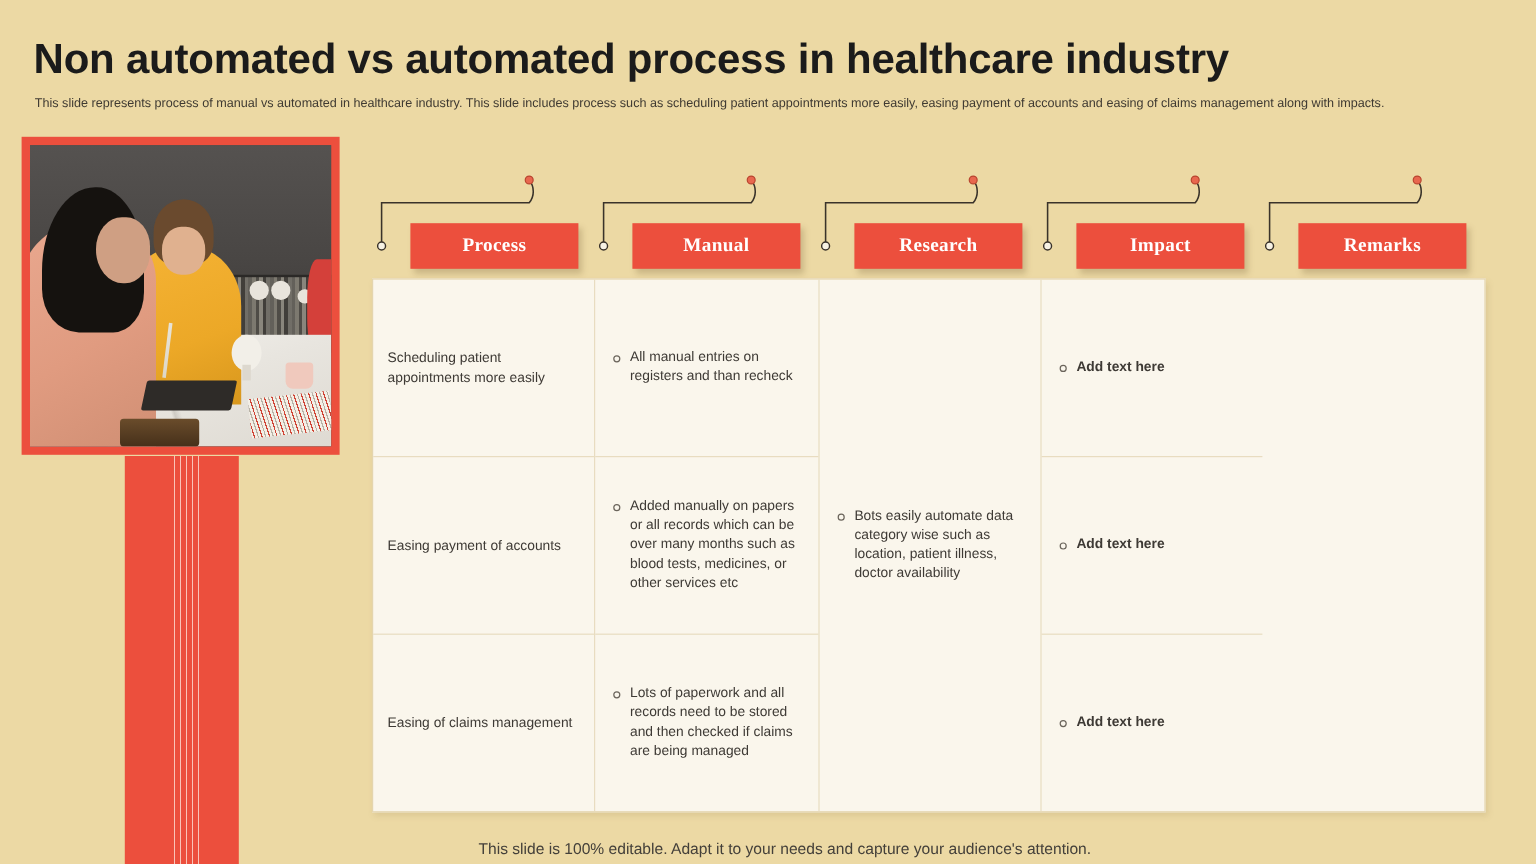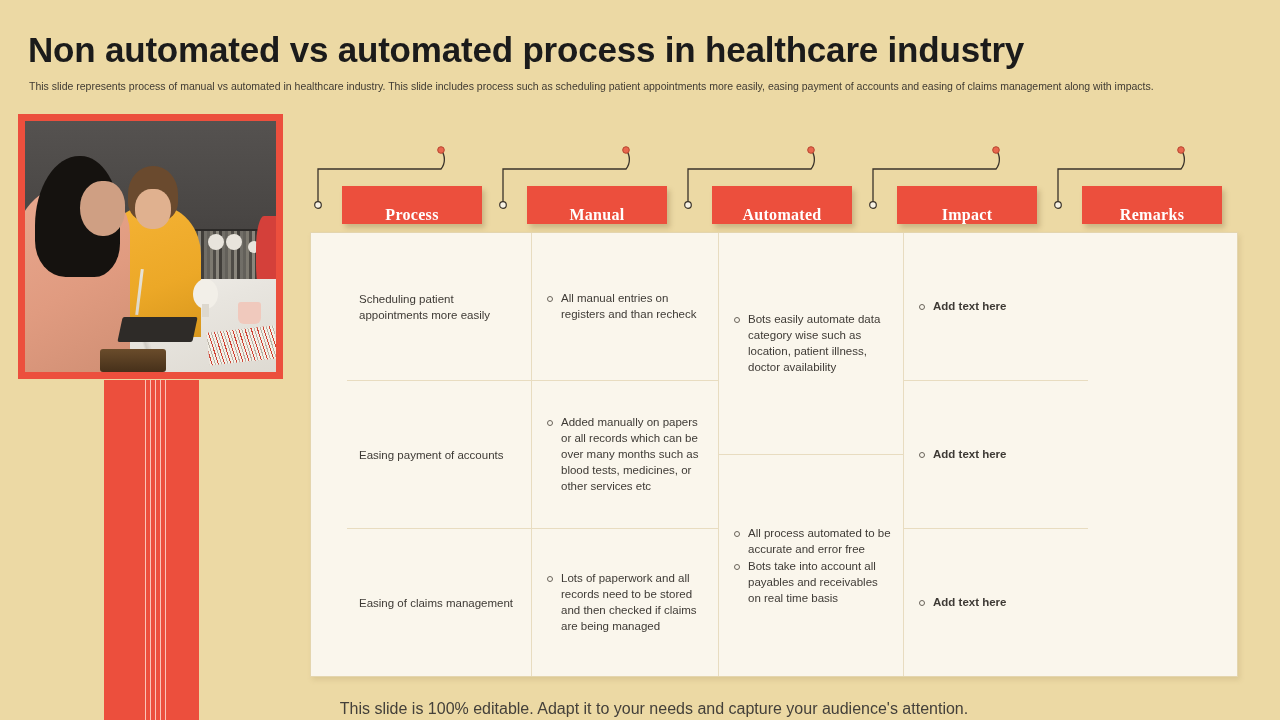--- a/index.html
+++ b/index.html
@@ -190,21 +190,21 @@
   }
   .tab-box {
     position: absolute;
     left: 32px;
     top: 0;
     width: 140px;
     height: 38px;
     background: #ec4f3d;
     box-shadow: 3px 4px 5px rgba(120,95,55,.28);
     display: flex;
-    align-items: flex-end;
+    align-items: center;
     justify-content: center;
   }
   .tab-label {
     font-family: "Liberation Serif", serif;
     font-size: 16px;
     font-weight: bold;
     color: #ffffff;
     letter-spacing: .3px;
     white-space: nowrap;
   }
@@ -228,21 +228,21 @@
     background: #faf6ec;
     border: 1px solid #e4d5ae;
     box-shadow: 2px 3px 5px rgba(150,125,80,.18);
   }
   .col {
     border-right: 1px solid #e8dcc0;
     display: flex;
     flex-direction: column;
   }
   .col:last-child { border-right: none; font-weight: bold; }
-  .col-process  { width: 185px; margin-left: 36px; }
+  .col-process  { width: 185px; }
   .col-manual   { width: 187px; }
   .col-auto     { width: 185px; }
   .col-impact   { width: 185px; }
   .col-remarks  { width: 184px; }
 
   .cell {
     flex: 1 1 0;
     border-bottom: 1px solid #e8dcc0;
     display: flex;
     align-items: center;
@@ -282,21 +282,21 @@
     border-radius: 50%;
   }
 
   
   .footer {
     position: absolute;
     left: 0;
     top: 700px;
     width: 1280px;
     text-align: center;
-    font-size: 16px;
+    font-size: 13px;
     color: #44403a;
     padding-left: 28px;
   }
 </style>
 </head>
 <body>
 
 <div class="title">Non automated vs automated process in healthcare industry</div>
 <div class="subtitle">This slide represents process of manual vs automated in healthcare industry. This slide includes process such as scheduling patient appointments more easily, easing payment of accounts and easing of claims management along with impacts.</div>
 
@@ -355,21 +355,21 @@
     </div>
   </div>
 
   <div class="tab" style="left:370px;">
     <svg class="tab-connector" viewBox="0 0 162 70">
       <path d="M8 63 L8 27 L131 27 A15 15 0 0 0 131 8" fill="none" stroke="#3a332a" stroke-width="1.3"></path>
       <circle cx="8" cy="63" r="3.3" fill="#f7f2e4" stroke="#3a332a" stroke-width="1.2"></circle>
       <circle cx="131" cy="8" r="3.3" fill="#e8674e" stroke="#b8452f" stroke-width="1"></circle>
     </svg>
     <div class="tab-box">
-      <span class="tab-label">Automated</span>
+      <span class="tab-label">Research</span>
     </div>
   </div>
 
   <div class="tab" style="left:555px;">
     <svg class="tab-connector" viewBox="0 0 162 70">
       <path d="M8 63 L8 27 L131 27 A15 15 0 0 0 131 8" fill="none" stroke="#3a332a" stroke-width="1.3"></path>
       <circle cx="8" cy="63" r="3.3" fill="#f7f2e4" stroke="#3a332a" stroke-width="1.2"></circle>
       <circle cx="131" cy="8" r="3.3" fill="#e8674e" stroke="#b8452f" stroke-width="1"></circle>
     </svg>
     <div class="tab-box">
@@ -415,26 +415,20 @@
         </ul>
     </div>
   </div>
 
   <div class="col col-auto">
     <div class="cell">
       <ul class="bullets">
           <li>Bots easily automate data category wise such as location, patient illness, doctor availability</li>
         </ul>
     </div>
-    <div class="cell">
-      <ul class="bullets">
-          <li>All process automated to be accurate and error free</li>
-          <li>Bots take into account all payables and receivables on real time basis</li>
-        </ul>
-    </div>
   </div>
 
 
   <div class="col col-remarks">
     <div class="cell">
       <ul class="bullets">
           <li>Add text here</li>
         </ul>
     </div>
     <div class="cell">

